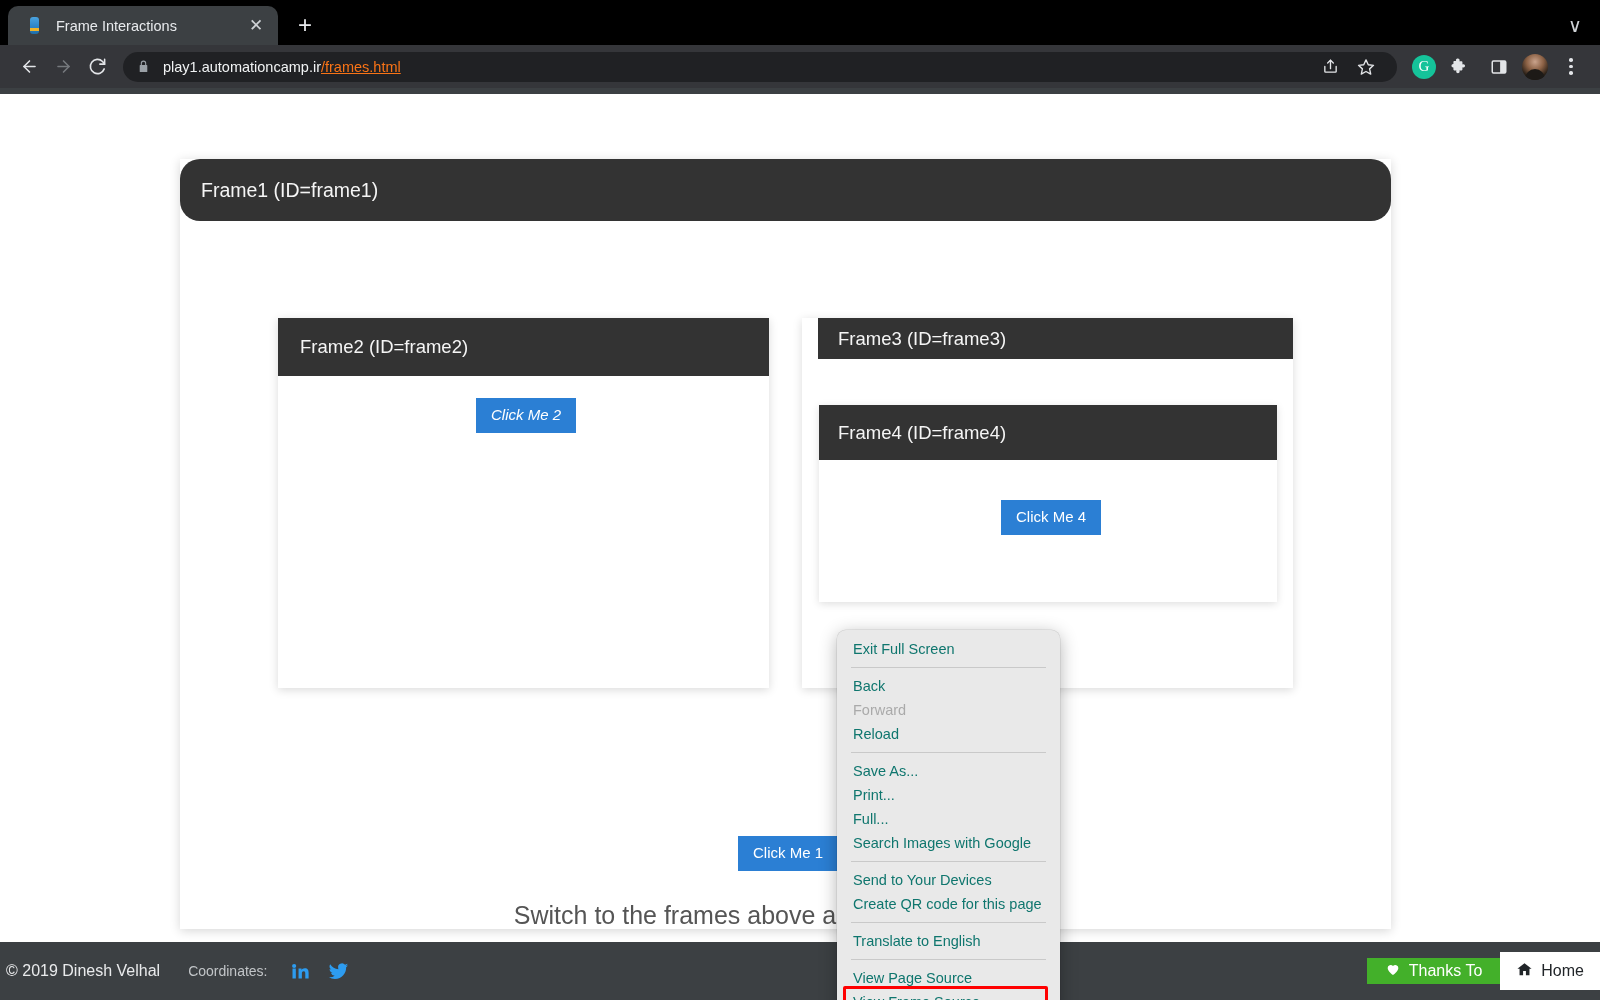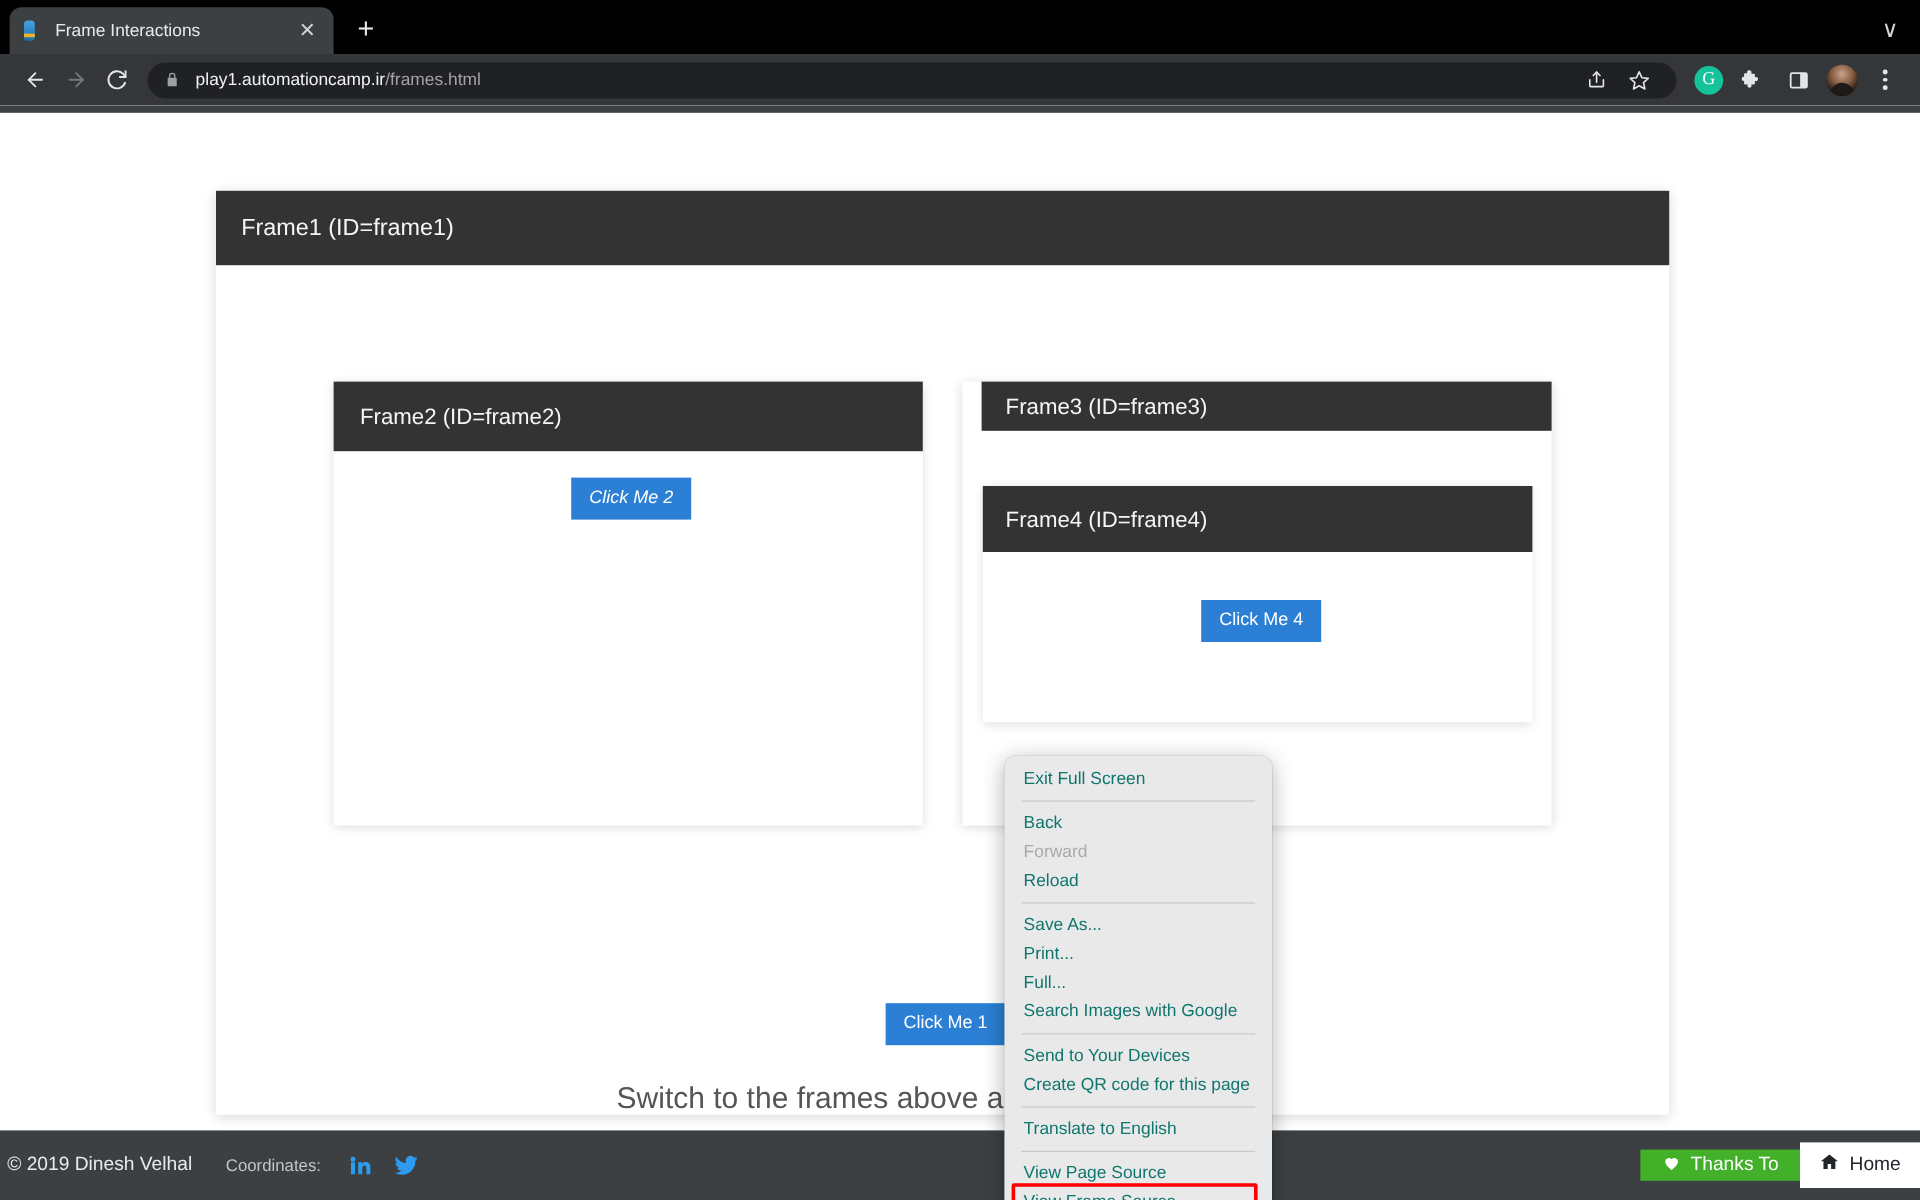--- a/index.html
+++ b/index.html
@@ -14,21 +14,21 @@
   #browser { width: 1600px; height: 1000px; position: relative; }
 
   .tabstrip {
     height: 45px; background: #000000;
     display: flex; align-items: flex-end; position: relative;
   }
   .tab {
     width: 270px; height: 39px; background: #3c4043;
     border-radius: 10px 10px 0 0;
     display: flex; align-items: center;
-    padding: 0 10px 0 8px; margin-left: 8px;
+    padding: 0 10px 0 18px; margin-left: 8px;
     position: relative;
   }
   .tab-favicon {
     width: 17px; height: 17px; flex: 0 0 17px;
     margin-right: 13px; position: relative;
   }
   .tab-favicon .fav-body {
     position: absolute; left: 4px; top: 0;
     width: 9px; height: 17px;
     background: linear-gradient(180deg,#4aa3df 0%,#2e86c8 55%,#1f6ea8 100%);
@@ -71,21 +71,21 @@
   .omnibox {
     flex: 1; height: 30px; background: #202124;
     border-radius: 16px; display: flex; align-items: center;
     margin: 0 9px 0 9px; padding: 0 14px; min-width: 0;
   }
   .omnibox .lock { margin-right: 13px; flex: 0 0 auto; display: flex; }
   .url-text {
     font-size: 14.5px; color: #f1f3f4; white-space: nowrap;
     overflow: hidden; text-overflow: ellipsis;
   }
-  .url-text .path { color: #a3a3a3; }
+  .url-text .path { color: #f97316; text-decoration: underline; }
   .omni-right { display: flex; align-items: center; gap: 2px; margin-left: auto; }
   .ext-icons { display: flex; align-items: center; gap: 6px; margin-left: 6px; }
   .grammarly {
     width: 24px; height: 24px; border-radius: 50%; background: #15c39a;
     display: flex; align-items: center; justify-content: center;
     color: #ffffff; font-size: 15px; font-family: "Liberation Serif", serif;
   }
   .avatar {
     width: 26px; height: 26px; border-radius: 50%;
     background: radial-gradient(circle at 50% 30%, #caa38c 0%, #8b6145 38%, #2b2118 70%, #17120d 100%);
@@ -117,21 +117,21 @@
     position: absolute; left: 180px; top: 71px;
     width: 1211px; height: 770px;
     background: #ffffff;
     box-shadow: 0 2px 10px rgba(0,0,0,.16);
   }
   .frame-header {
     background: #333333; color: #f5f5f5;
     display: flex; align-items: center;
   }
   .frame1 > .frame-header {
-    height: 62px; padding-left: 21px; font-size: 19.5px;
+    height: 62px; padding-left: 21px; font-size: 19.5px; border-radius: 20px;
   }
   .frame1-body { position: relative; width: 100%; height: 708px; }
 
   .frame2 {
     position: absolute; left: 98px; top: 97px;
     width: 491px; height: 370px;
     background: #ffffff;
     box-shadow: 0 2px 9px rgba(0,0,0,.15);
   }
   .frame2 > .frame-header { height: 58px; padding-left: 22px; font-size: 18.5px; }

